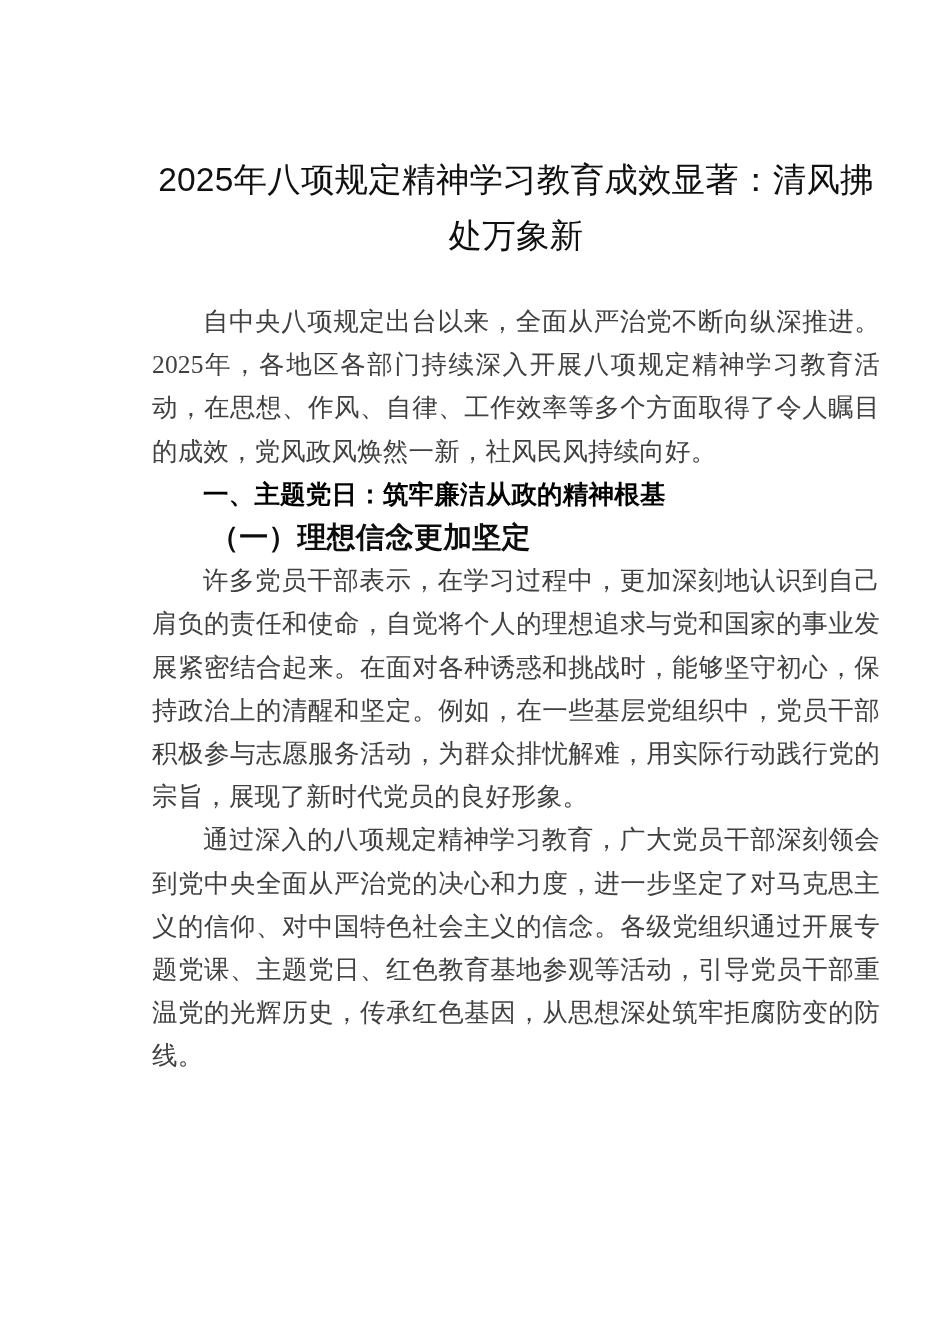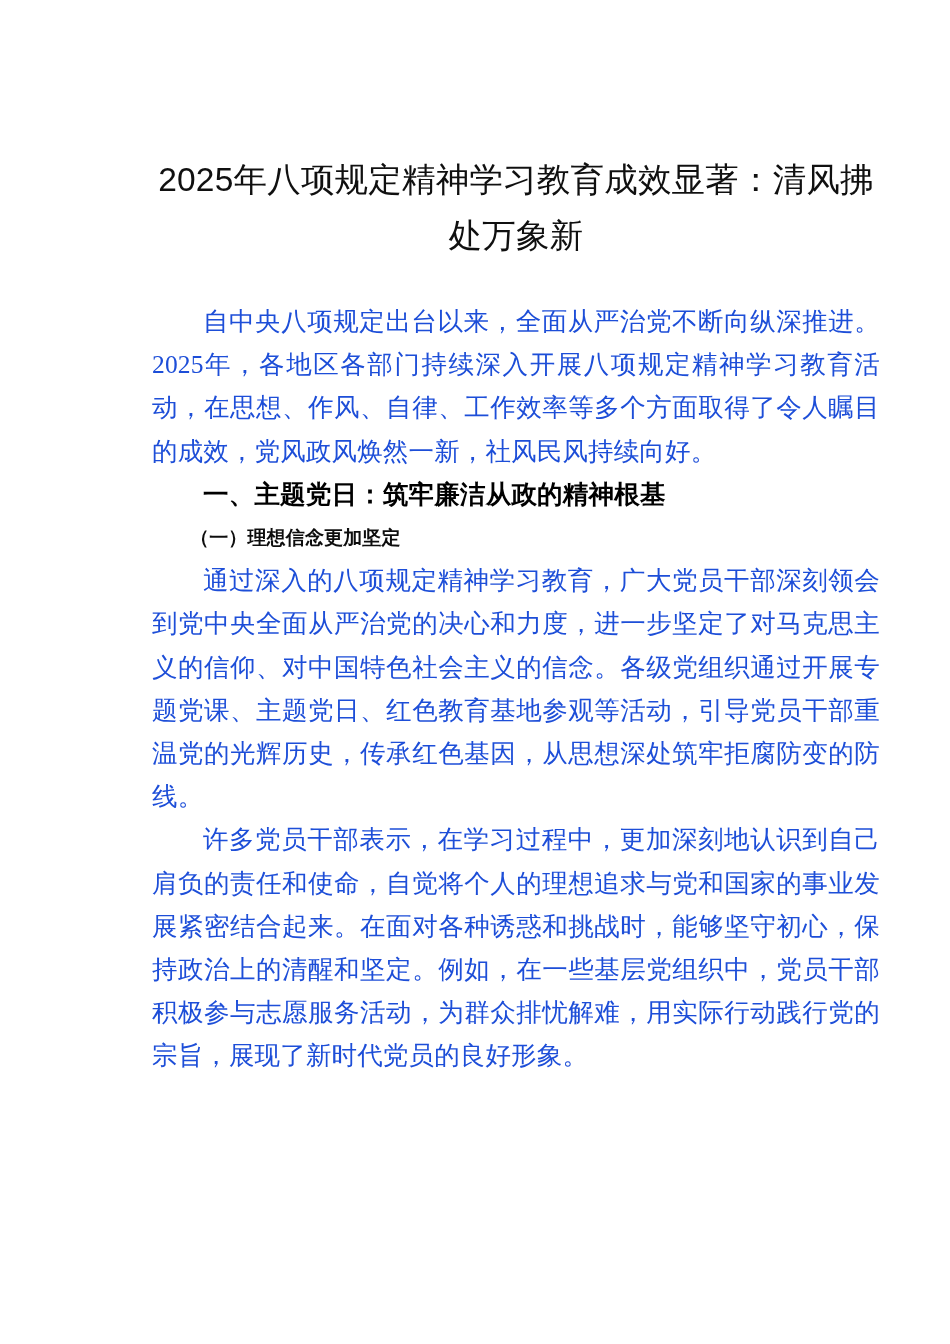--- a/index.html
+++ b/index.html
@@ -53,21 +53,21 @@
     padding: 0;
     font-family: "Liberation Serif", "DejaVu Serif", serif;
     font-size: 25.5px;
     line-height: 43.2px;
     text-align: justify;
     text-align-last: left;
     text-justify: inter-character;
     text-indent: 2em;
     letter-spacing: 0.15px;
     word-break: break-all;
-    color: #1d4ed8;
+    color: #404040;
   }
 
   
   h2.h1-cn {
     margin: 0;
     padding: 0;
     font-family: "Liberation Sans", "DejaVu Sans", sans-serif;
     font-weight: 700;
     font-size: 25.5px;
     line-height: 43.2px;
@@ -76,21 +76,21 @@
     color: #000000;
     word-break: break-all;
   }
 
   
   h3.h2-cn {
     margin: 0;
     padding: 0;
     font-family: "Liberation Serif", "DejaVu Serif", serif;
     font-weight: 600;
-    font-size: 19px;
+    font-size: 29px;
     line-height: 43.2px;
     text-indent: 2em;
     letter-spacing: 0.15px;
     color: #0d0d0d;
     word-break: break-all;
   }
 
   .spacer-title-body { height: 36px; }
 </style>
 </head>
@@ -99,17 +99,17 @@
 <div class="page">
 
   <h1 class="doc-title">2025年八项规定精神学习教育成效显著：清风拂处万象新</h1>
 
   <div class="spacer-title-body"></div>
 
   <div class="body-block" id="body-content">
       <p class="para">自中央八项规定出台以来，全面从严治党不断向纵深推进。2025年，各地区各部门持续深入开展八项规定精神学习教育活动，在思想、作风、自律、工作效率等多个方面取得了令人瞩目的成效，党风政风焕然一新，社风民风持续向好。</p>
       <h2 class="h1-cn">一、主题党日：筑牢廉洁从政的精神根基</h2>
       <h3 class="h2-cn">（一）理想信念更加坚定</h3>
+      <p class="para">许多党员干部表示，在学习过程中，更加深刻地认识到自己肩负的责任和使命，自觉将个人的理想追求与党和国家的事业发展紧密结合起来。在面对各种诱惑和挑战时，能够坚守初心，保持政治上的清醒和坚定。例如，在一些基层党组织中，党员干部积极参与志愿服务活动，为群众排忧解难，用实际行动践行党的宗旨，展现了新时代党员的良好形象。</p>
       <p class="para">通过深入的八项规定精神学习教育，广大党员干部深刻领会到党中央全面从严治党的决心和力度，进一步坚定了对马克思主义的信仰、对中国特色社会主义的信念。各级党组织通过开展专题党课、主题党日、红色教育基地参观等活动，引导党员干部重温党的光辉历史，传承红色基因，从思想深处筑牢拒腐防变的防线。</p>
-      <p class="para">许多党员干部表示，在学习过程中，更加深刻地认识到自己肩负的责任和使命，自觉将个人的理想追求与党和国家的事业发展紧密结合起来。在面对各种诱惑和挑战时，能够坚守初心，保持政治上的清醒和坚定。例如，在一些基层党组织中，党员干部积极参与志愿服务活动，为群众排忧解难，用实际行动践行党的宗旨，展现了新时代党员的良好形象。</p>
     </div>
 
 </div>
 
 </body></html>

